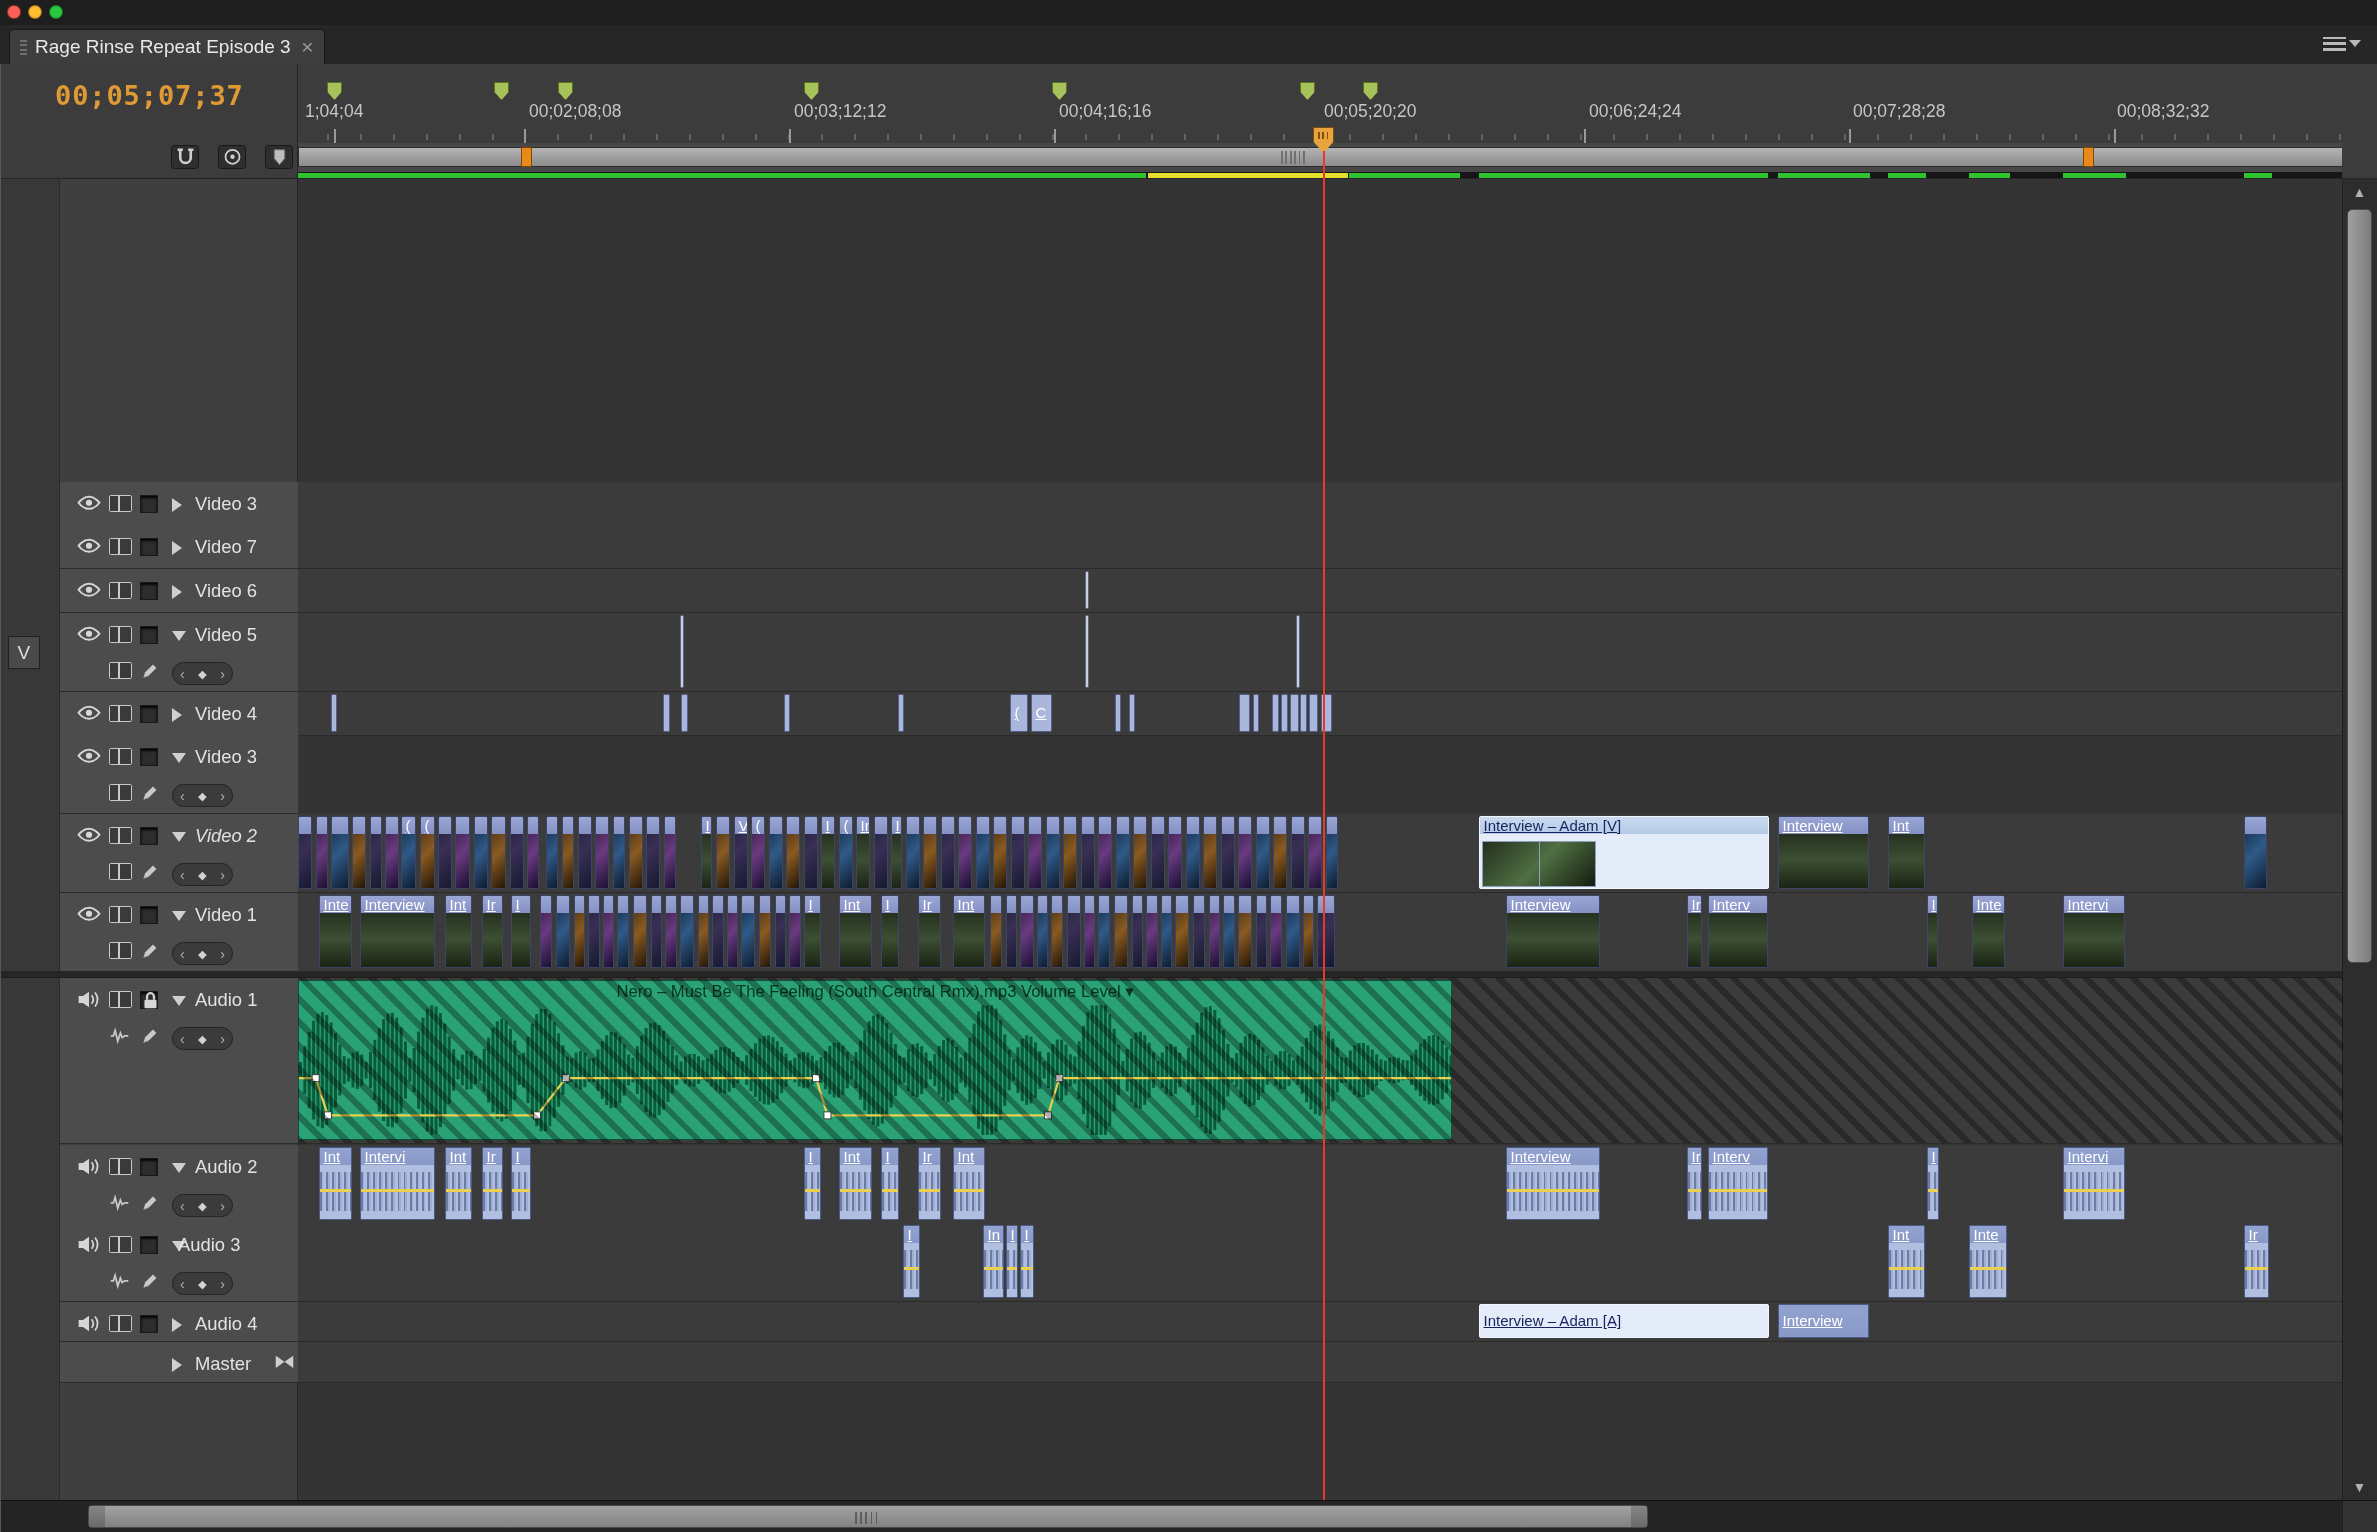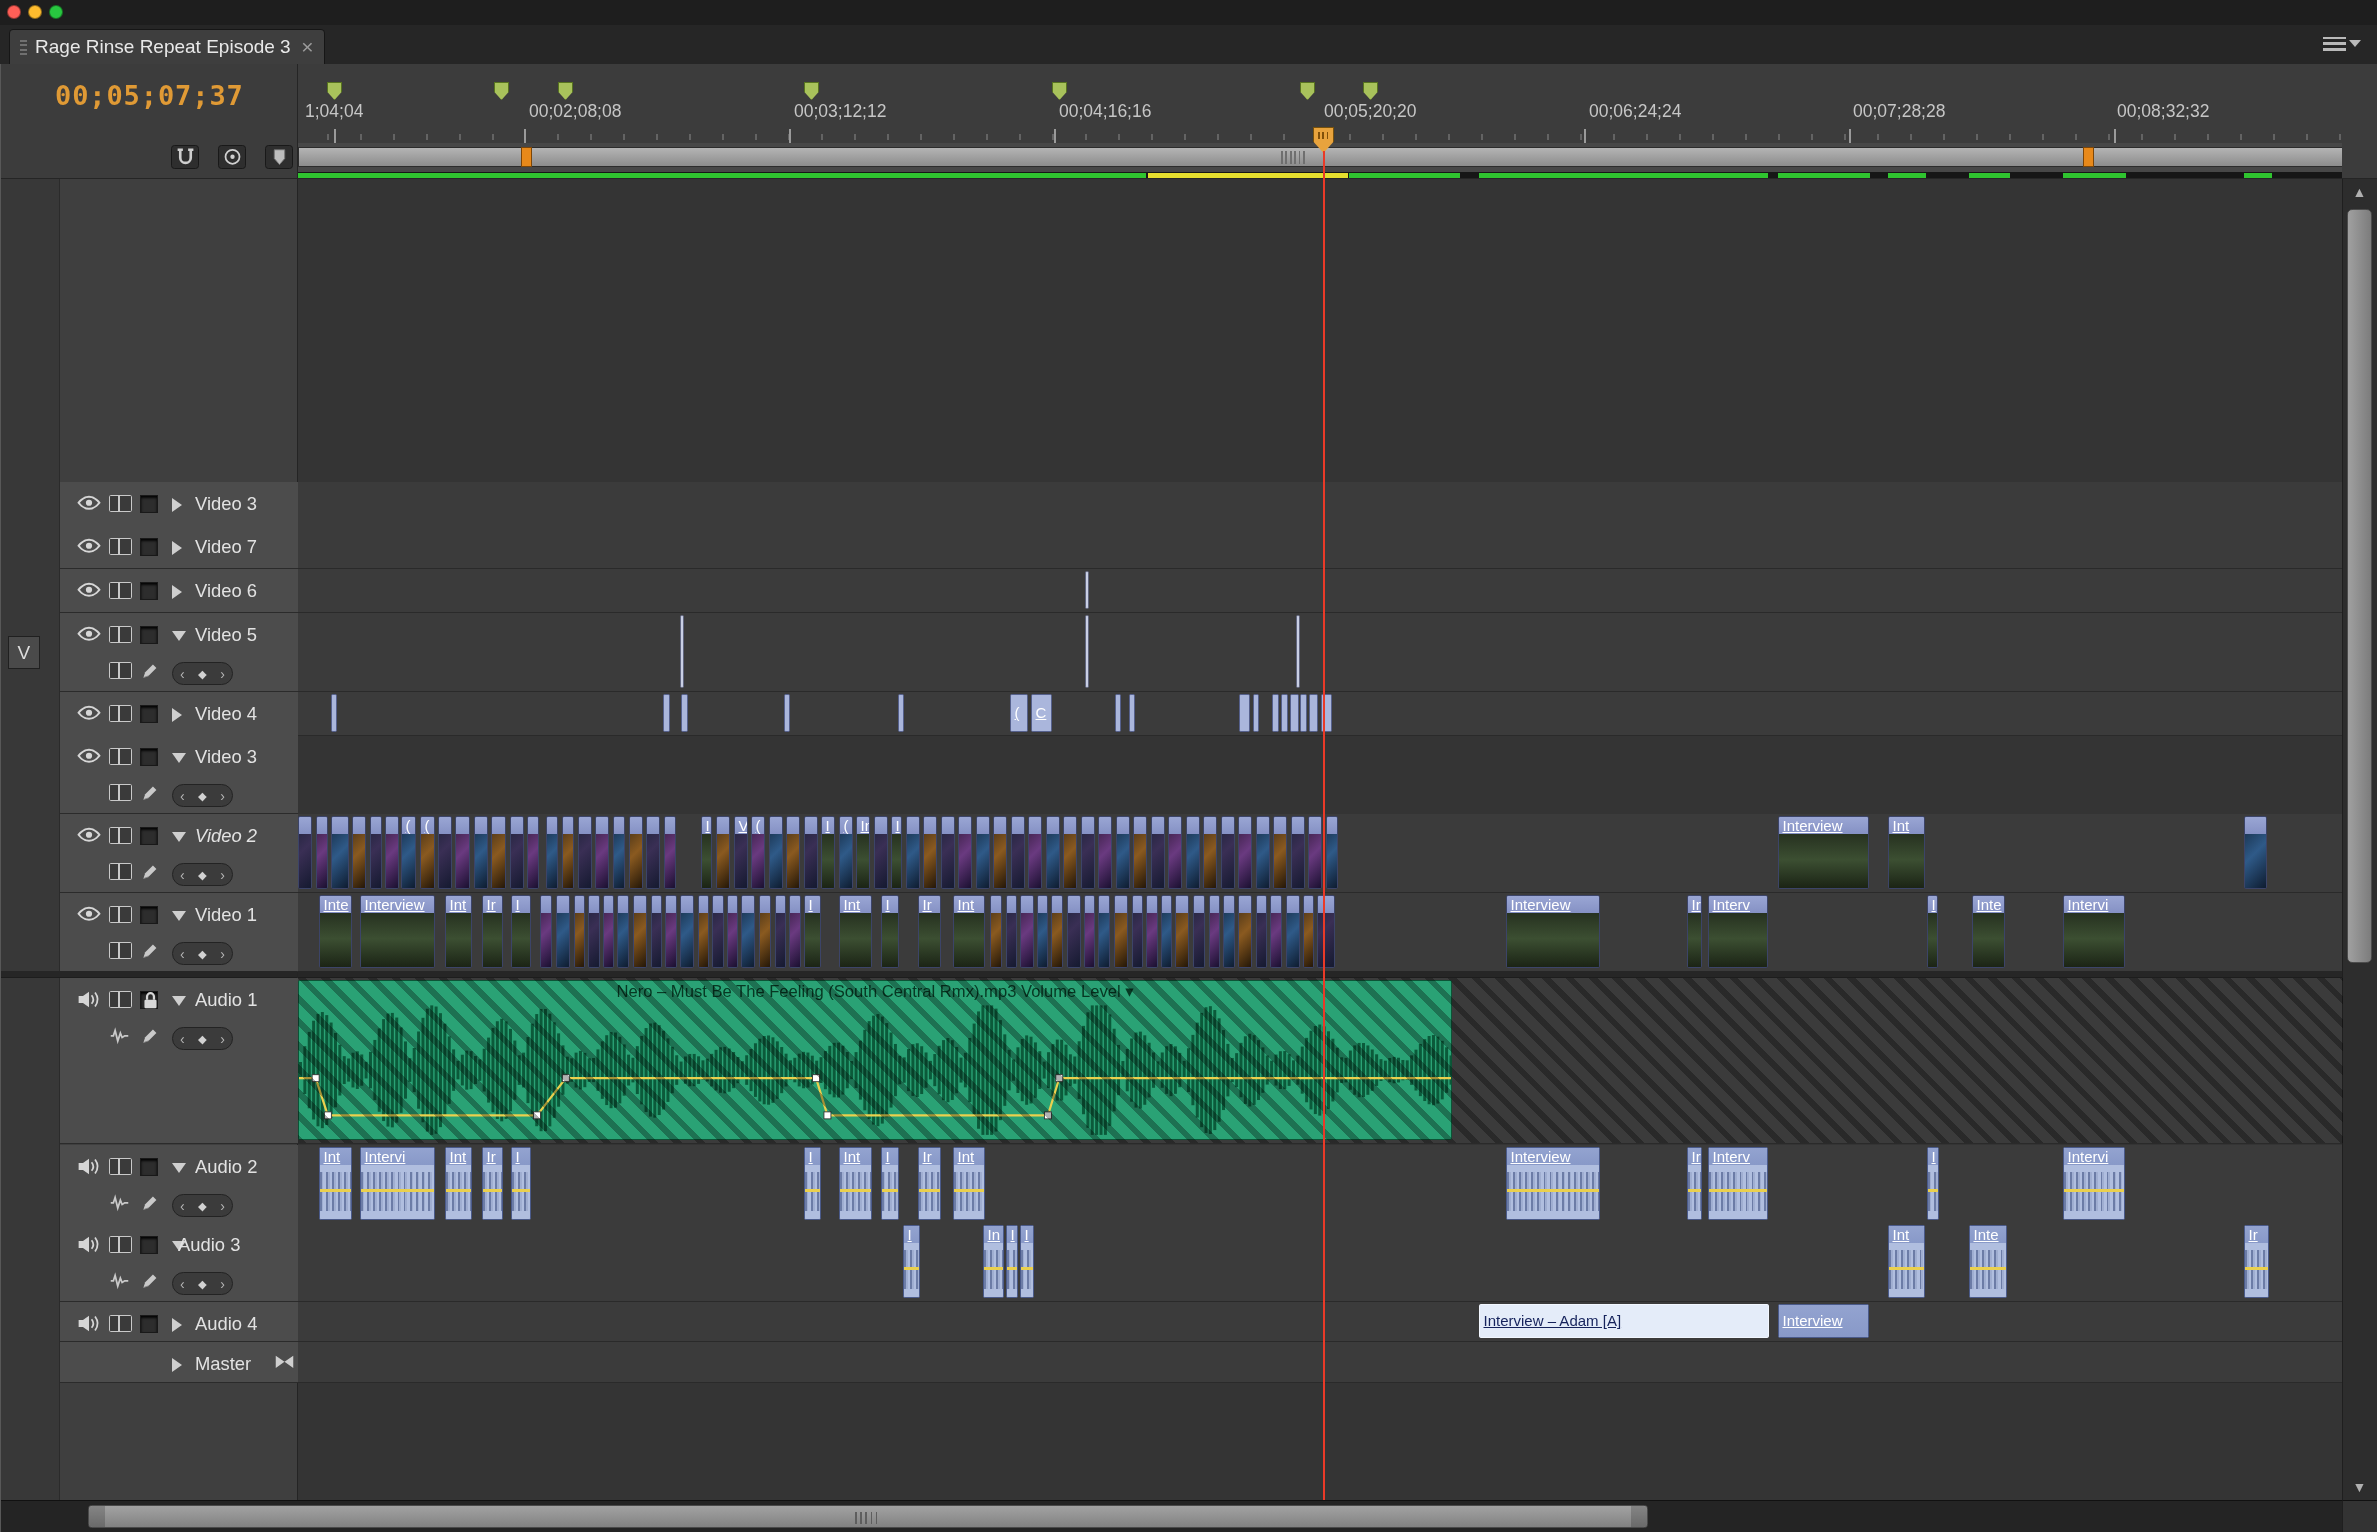--- a/index.html
+++ b/index.html
@@ -541,20 +541,24 @@
           <div class="clip t1 noband" style="left: 870px; width: 14px;"></div>
           <div class="clip t2 noband" style="left: 888px; width: 14px;"></div>
           <div class="clip t3 noband" style="left: 905px; width: 14px;"></div>
           <div class="clip t0 noband" style="left: 923px; width: 14px;"></div>
           <div class="clip t1 noband" style="left: 940px; width: 14px;"></div>
           <div class="clip t2 noband" style="left: 958px; width: 14px;"></div>
           <div class="clip t3 noband" style="left: 975px; width: 14px;"></div>
           <div class="clip t0 noband" style="left: 993px; width: 14px;"></div>
           <div class="clip t1 noband" style="left: 1010px; width: 14px;"></div>
           <div class="clip t2 noband" style="left: 1028px; width: 12.2px;"></div>
+          <div class="clip sel" style="left: 1181px; width: 290px;">
+            <span class="lbl">Interview – Adam [V]</span>
+            <div class="selthumbs"></div>
+          </div>
           <div class="clip tI" style="left: 1480px; width: 91px;">
             <span class="lbl">Interview</span>
           </div>
           <div class="clip tI" style="left: 1590px; width: 37px;">
             <span class="lbl">Int</span>
           </div>
           <div class="clip t2 noband" style="left: 1946px; width: 23px;"></div>
         </div>
         <div class="lrow" style="top: 714px; height: 79px;">
           <div class="clip tI" style="left: 21px; width: 33px;">

